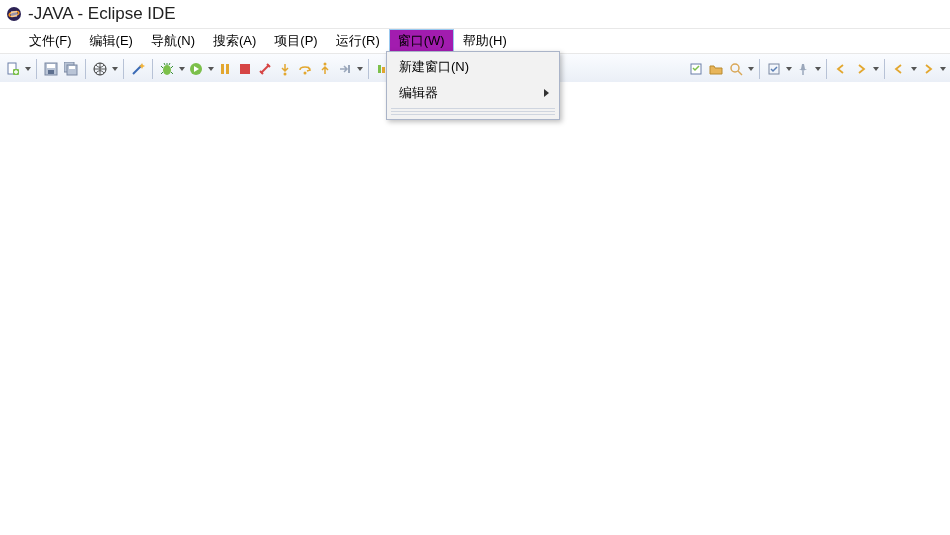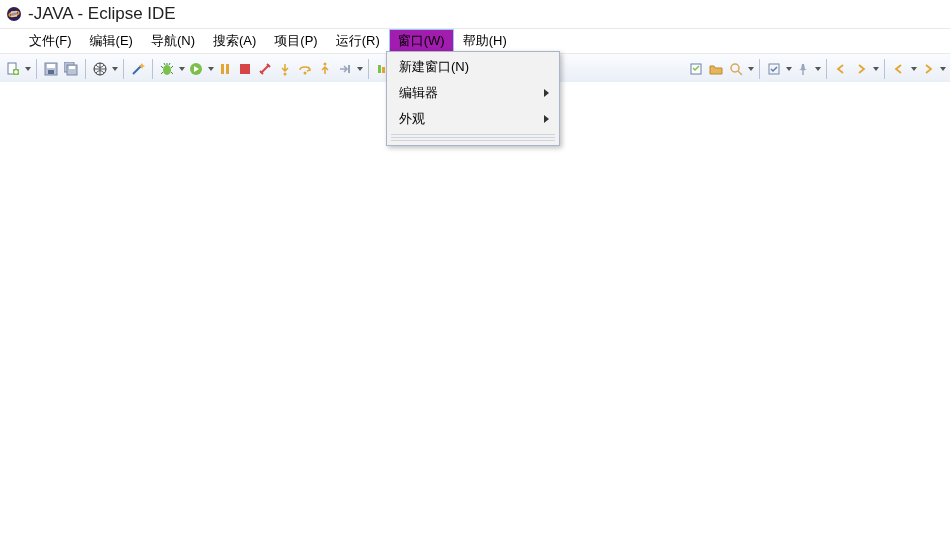--- a/index.html
+++ b/index.html
@@ -280,20 +280,16 @@
 <div class="content"></div>
 
 <div class="dropdown">
   <div class="dd-item">
       <span>新建窗口(N)</span>
     </div>
   <div class="dd-item">
       <span>编辑器</span>
       <span class="arrow"></span>
     </div>
-  <div class="dd-item">
-      <span>外观</span>
-      <span class="arrow"></span>
-    </div>
   <div class="dd-sep"></div>
   <div class="dd-sep"></div>
   <div class="dd-sep"></div>
 </div>
 
 </body></html>

